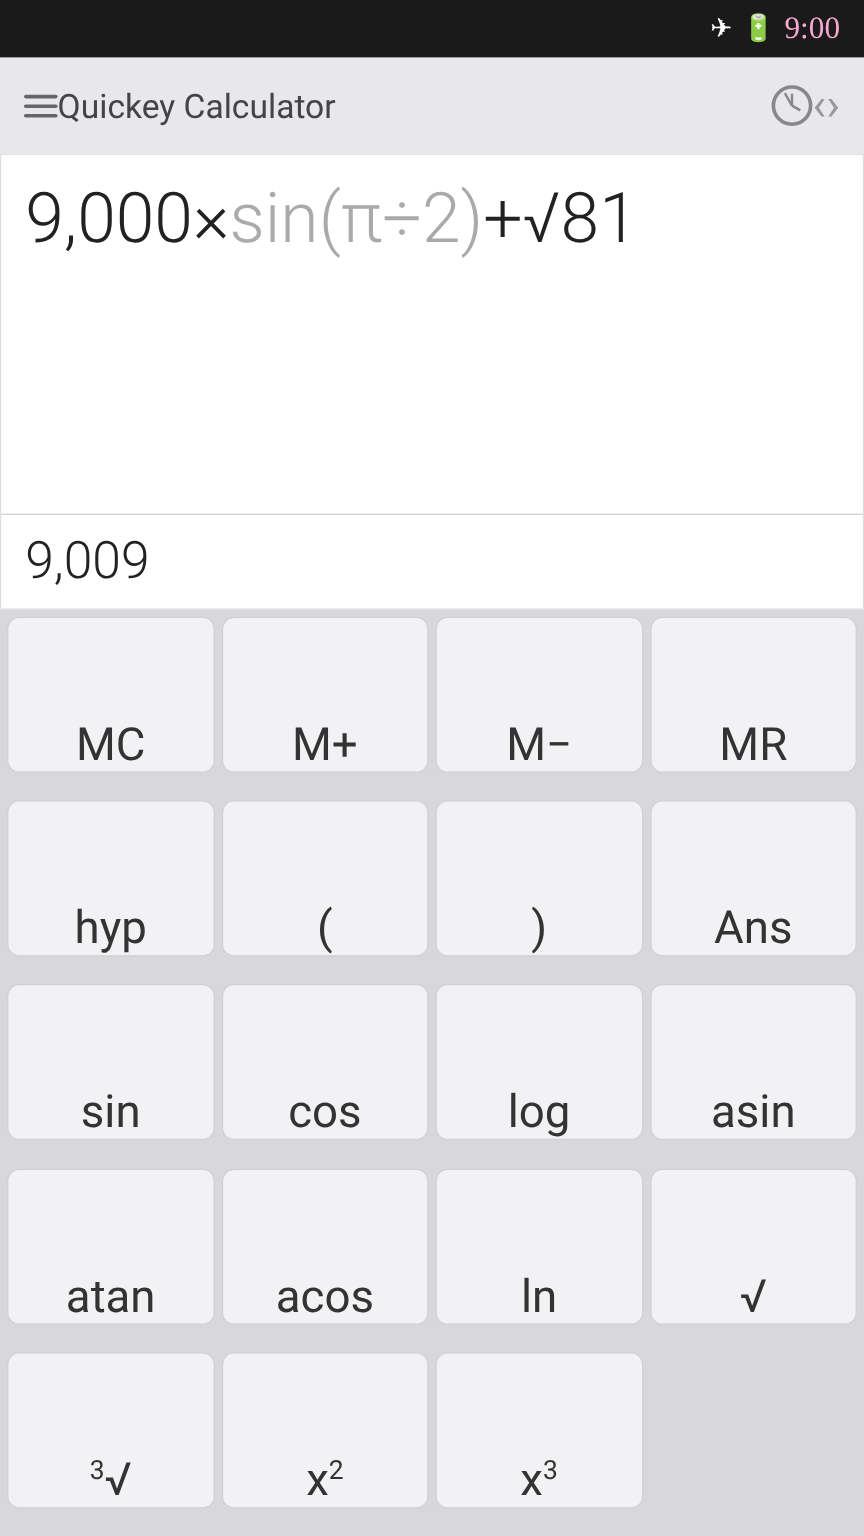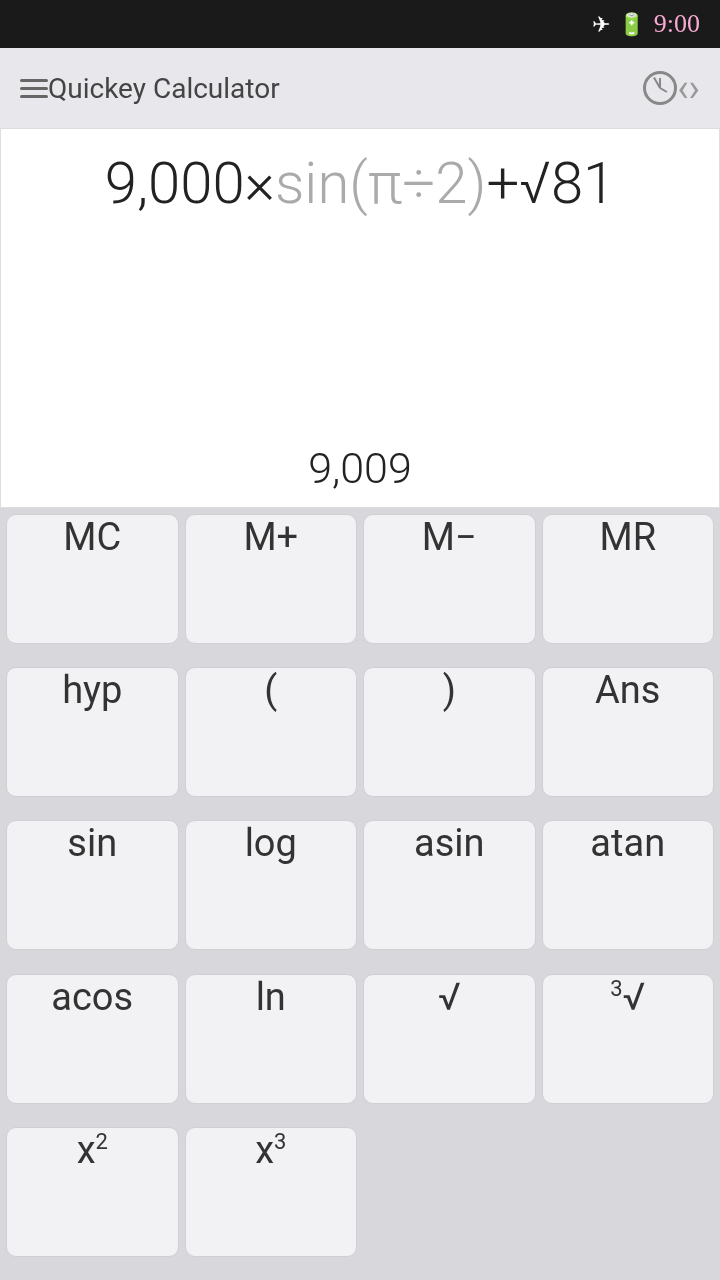--- a/index.html
+++ b/index.html
@@ -115,21 +115,20 @@
 
     
     .display {
       background: white;
       margin: 0;
       padding: 20px 20px 0 20px;
       min-height: 380px;
       display: flex;
       flex-direction: column;
       border: 1px solid #ddd;
-      align-items: center;
     }
     .expression {
       font-size: 58px;
       font-weight: 300;
       color: #222;
       line-height: 1.2;
       flex: 1;
     }
     .expression .trig-part {
       color: #aaa;
@@ -154,21 +153,21 @@
       padding: 6px;
       background: #d8d8dc;
       flex: 1;
     }
 
     .key {
       background: #f2f2f4;
       border: 1px solid #d0d0d4;
       border-radius: 10px;
       display: flex;
-      align-items: flex-start;
+      align-items: flex-end;
       justify-content: center;
       font-size: 38px;
       color: #333;
       height: 130px;
       cursor: pointer;
       user-select: none;
       position: relative;
     }
 
     .key sup {
@@ -235,20 +234,23 @@
     <span>)</span>
   </div>
   <div class="key">
     <span>Ans</span>
   </div>
 
   <div class="key">
     <span>sin</span>
   </div>
   <div class="key">
+    <span>cos</span>
+  </div>
+  <div class="key">
     <span>log</span>
   </div>
 
   <div class="key">
     <span>asin</span>
   </div>
   <div class="key">
     <span>atan</span>
   </div>
   <div class="key">

